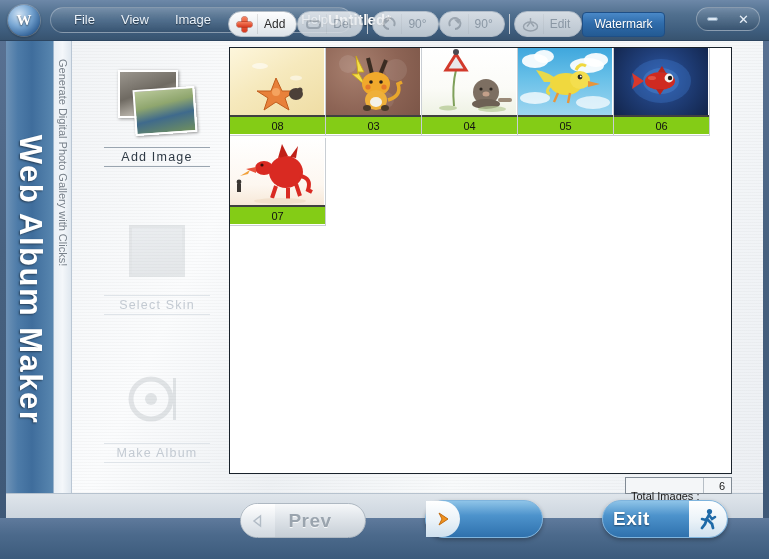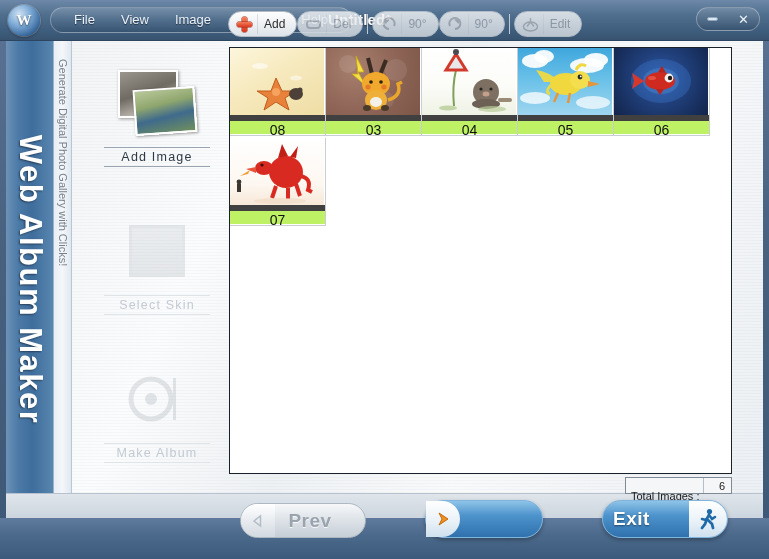--- a/index.html
+++ b/index.html
@@ -191,22 +191,22 @@
   .thumbgrid { display: flex; flex-wrap: wrap; align-content: flex-start; }
   .thumb {
     width: 96px; height: 88px; margin: 0 0 2px 0;
     border: 1px solid #c9ced3; border-left: none; border-top: none;
     background: #fff; cursor: default;
     display: flex; flex-direction: column;
   }
   .thumb .img { width: 94px; height: 67px; overflow: hidden; position: relative; }
   .thumb .cap {
     height: 19px; line-height: 19px; text-align: center;
-    font-size: 14px; color: #111; background: #bef264;
-    border-top: 6px solid #404040;
+    font-size: 11px; color: #111; background: #84cc16;
+    border-top: 2px solid #404040;
   }
   .thumb .art { position:absolute; inset:0; }
 
   
   .bg-08 { background: linear-gradient(150deg,#fdf6dc 0%,#f6e9bd 45%,#efdda4 100%); }
   .bg-03 { background: radial-gradient(circle at 30% 30%, #a8806f 0%, #8d6455 55%, #7c5648 100%); }
   .bg-04 { background: linear-gradient(180deg,#ffffff 0%,#fbfbf7 60%,#eef2e4 100%); }
   .bg-05 { background: linear-gradient(180deg,#3fa7dd 0%,#68c0e8 45%,#9ed6f0 100%); }
   .bg-06 { background: radial-gradient(circle at 50% 45%, #2e5aa8 0%, #203f7a 45%, #12244a 100%); }
   .bg-07 { background: linear-gradient(180deg,#ffffff 0%,#fdf7f0 70%,#f7e8d8 100%); }
@@ -355,20 +355,23 @@
     <div class="tbtn disabled">
       <span class="ticon">
         <svg class="editsvg" width="17" height="15" viewBox="0 0 17 15">
           <ellipse cx="8.5" cy="9.5" rx="7" ry="4.5" fill="none" stroke="#5d666f" stroke-width="1.4"></ellipse>
           <path d="M8.5 5 L5 9.5 M8.5 5 L12 9.5 M8.5 1 L8.5 5" fill="none" stroke="#5d666f" stroke-width="1.4"></path>
         </svg>
       </span>
       <span class="tlabel">Edit</span>
     </div>
 
+    <div class="tbtn primary">
+      <span class="tlabel">Watermark</span>
+    </div>
   </div>
 
   <div class="steprail">
 
     <div class="step" style="top:0px;">
       <div class="sicon">
         <div class="photostack">
           <div class="ph ph1"></div>
           <div class="ph ph2"></div>
         </div>

